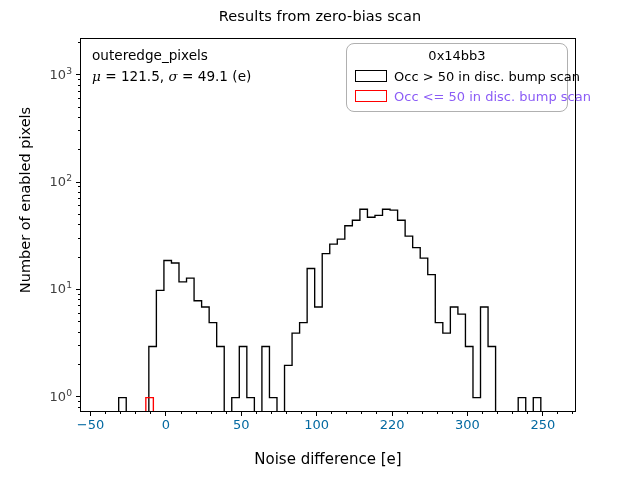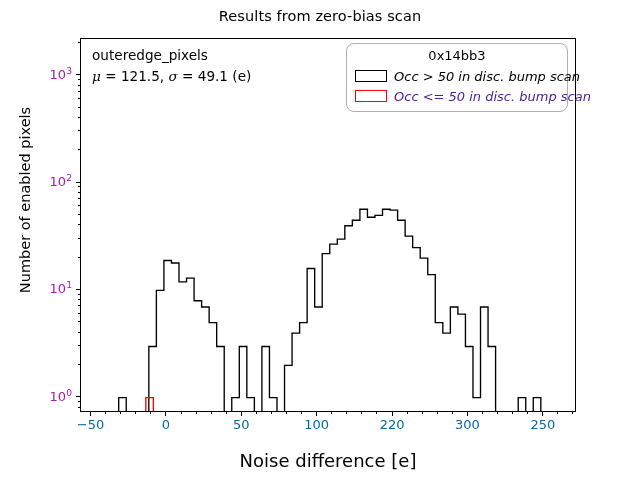--- a/index.html
+++ b/index.html
@@ -58,36 +58,36 @@
     font-size: 14.5px;
     color: #000000;
   }
   
   #xlabel {
     position: absolute;
     left: 80px;
     top: 450px;
     width: 496px;
     text-align: center;
-    font-size: 18px;
+    font-size: 15px;
     color: #000000;
   }
   
   .xtick-label {
     position: absolute;
     font-size: 13px;
     color: #0369a1;
     text-align: center;
     width: 60px;
     top: 417px;
   }
   .ytick-label {
     position: absolute;
     font-size: 13px;
-    color: #a21caf;
+    color: #404040;
     text-align: right;
     width: 46px;
     left: 26px;
   }
   .ytick-label sup {
     font-size: 9.2px;
     vertical-align: super;
   }
   .tickmark {
     position: absolute;
@@ -120,21 +120,20 @@
   #legend-title {
     text-align: center;
     font-size: 13px;
     color: #000000;
     margin-bottom: 3px;
   }
   .legend-row {
     display: flex;
     align-items: center;
     height: 20px;
-    font-style: italic;
   }
   .legend-swatch {
     width: 32px;
     height: 12px;
     box-sizing: border-box;
     margin-right: 7px;
     margin-left: 2px;
     flex: 0 0 auto;
     background: transparent;
   }
@@ -258,18 +257,18 @@
 
   <div id="legend">
     <div id="legend-title">0x14bb3</div>
     <div id="legend-rows">
         <div class="legend-row">
           <span class="legend-swatch" style="border: 1.3px solid rgb(0, 0, 0);"></span>
           <span class="legend-text" style="color: rgb(0, 0, 0);">Occ &gt; 50 in disc. bump scan</span>
         </div>
         <div class="legend-row">
           <span class="legend-swatch" style="border: 1.3px solid rgb(255, 0, 0);"></span>
-          <span class="legend-text" style="color: #4c1d95;">Occ &lt;= 50 in disc. bump scan</span>
+          <span class="legend-text" style="color: #8b5cf6;">Occ &lt;= 50 in disc. bump scan</span>
         </div>
       </div>
   </div>
 
 </div>
 
 </body></html>

